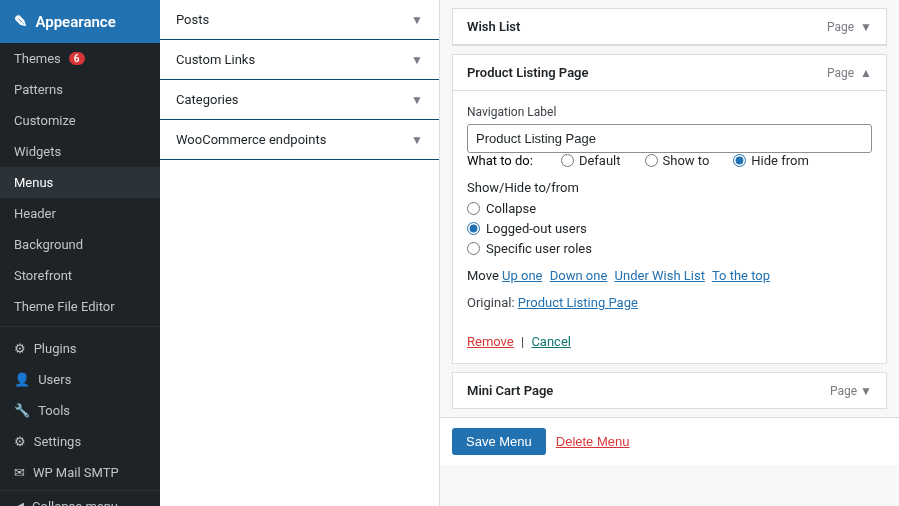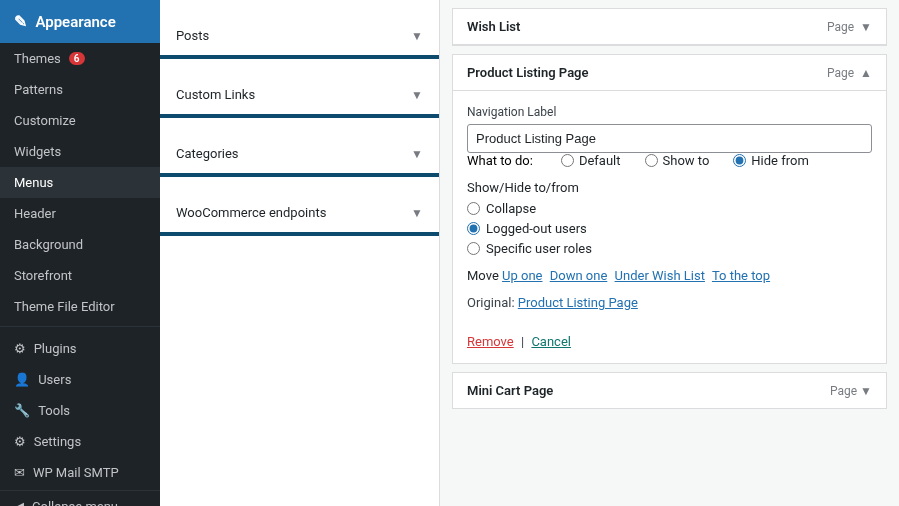--- a/index.html
+++ b/index.html
@@ -73,22 +73,21 @@
 
     
     .left-panel {
       width: 280px;
       background: #fff;
       border-right: 1px solid #dcdcde;
       overflow-y: auto;
       flex-shrink: 0;
     }
     .accordion-item {
-      border-bottom: 4px solid #0c4a6e;
-      margin-top: 16px;
+      border-bottom: 1px solid #0c4a6e;
     }
     .accordion-header {
       padding: 12px 16px;
       display: flex;
       justify-content: space-between;
       align-items: center;
       cursor: pointer;
       background: #fff;
       font-size: 13px;
       color: #1d2327;
@@ -399,15 +398,19 @@
     <div class="menu-card-bottom">
       <div class="menu-card-bottom-header">
         <span class="menu-card-bottom-left">Mini Cart Page</span>
         <div class="menu-card-bottom-right">
           <span>Page</span>
           <span> ▼</span>
         </div>
       </div>
     </div>
 
+    <div class="bottom-bar">
+      <button class="btn-save">Save Menu</button>
+      <button class="btn-delete">Delete Menu</button>
+    </div>
 
   </div>
 </div>
 
 </body></html>

